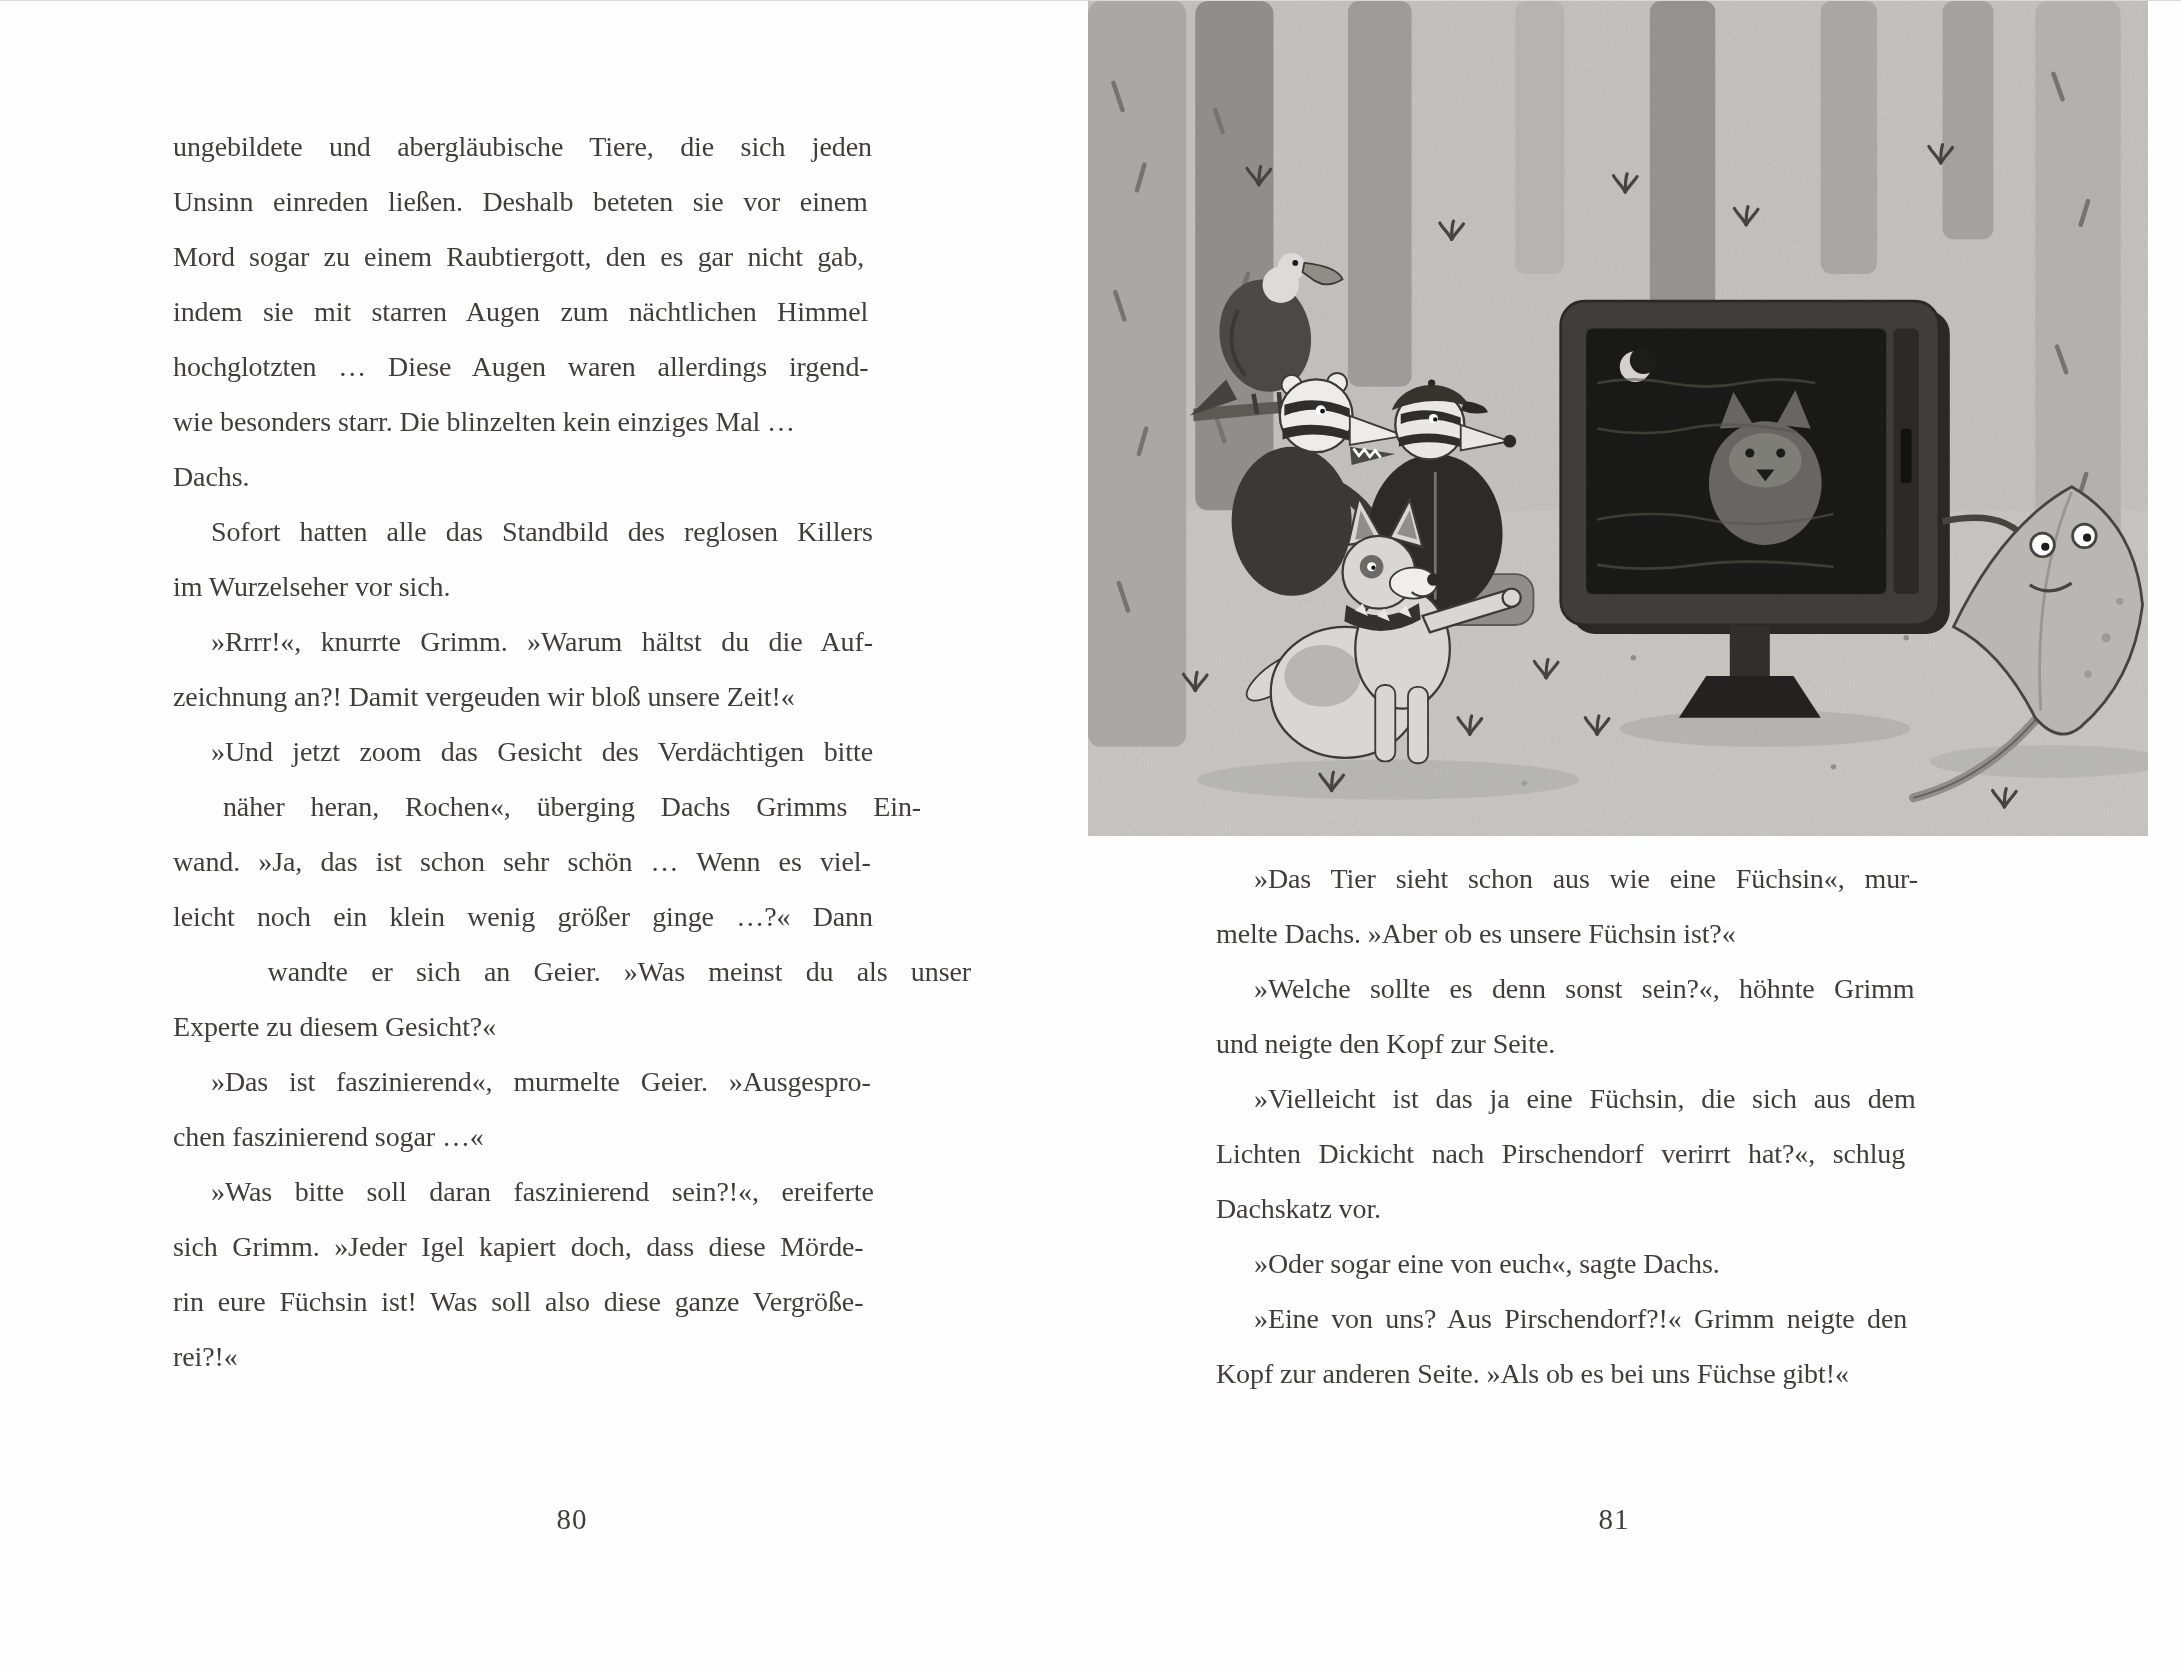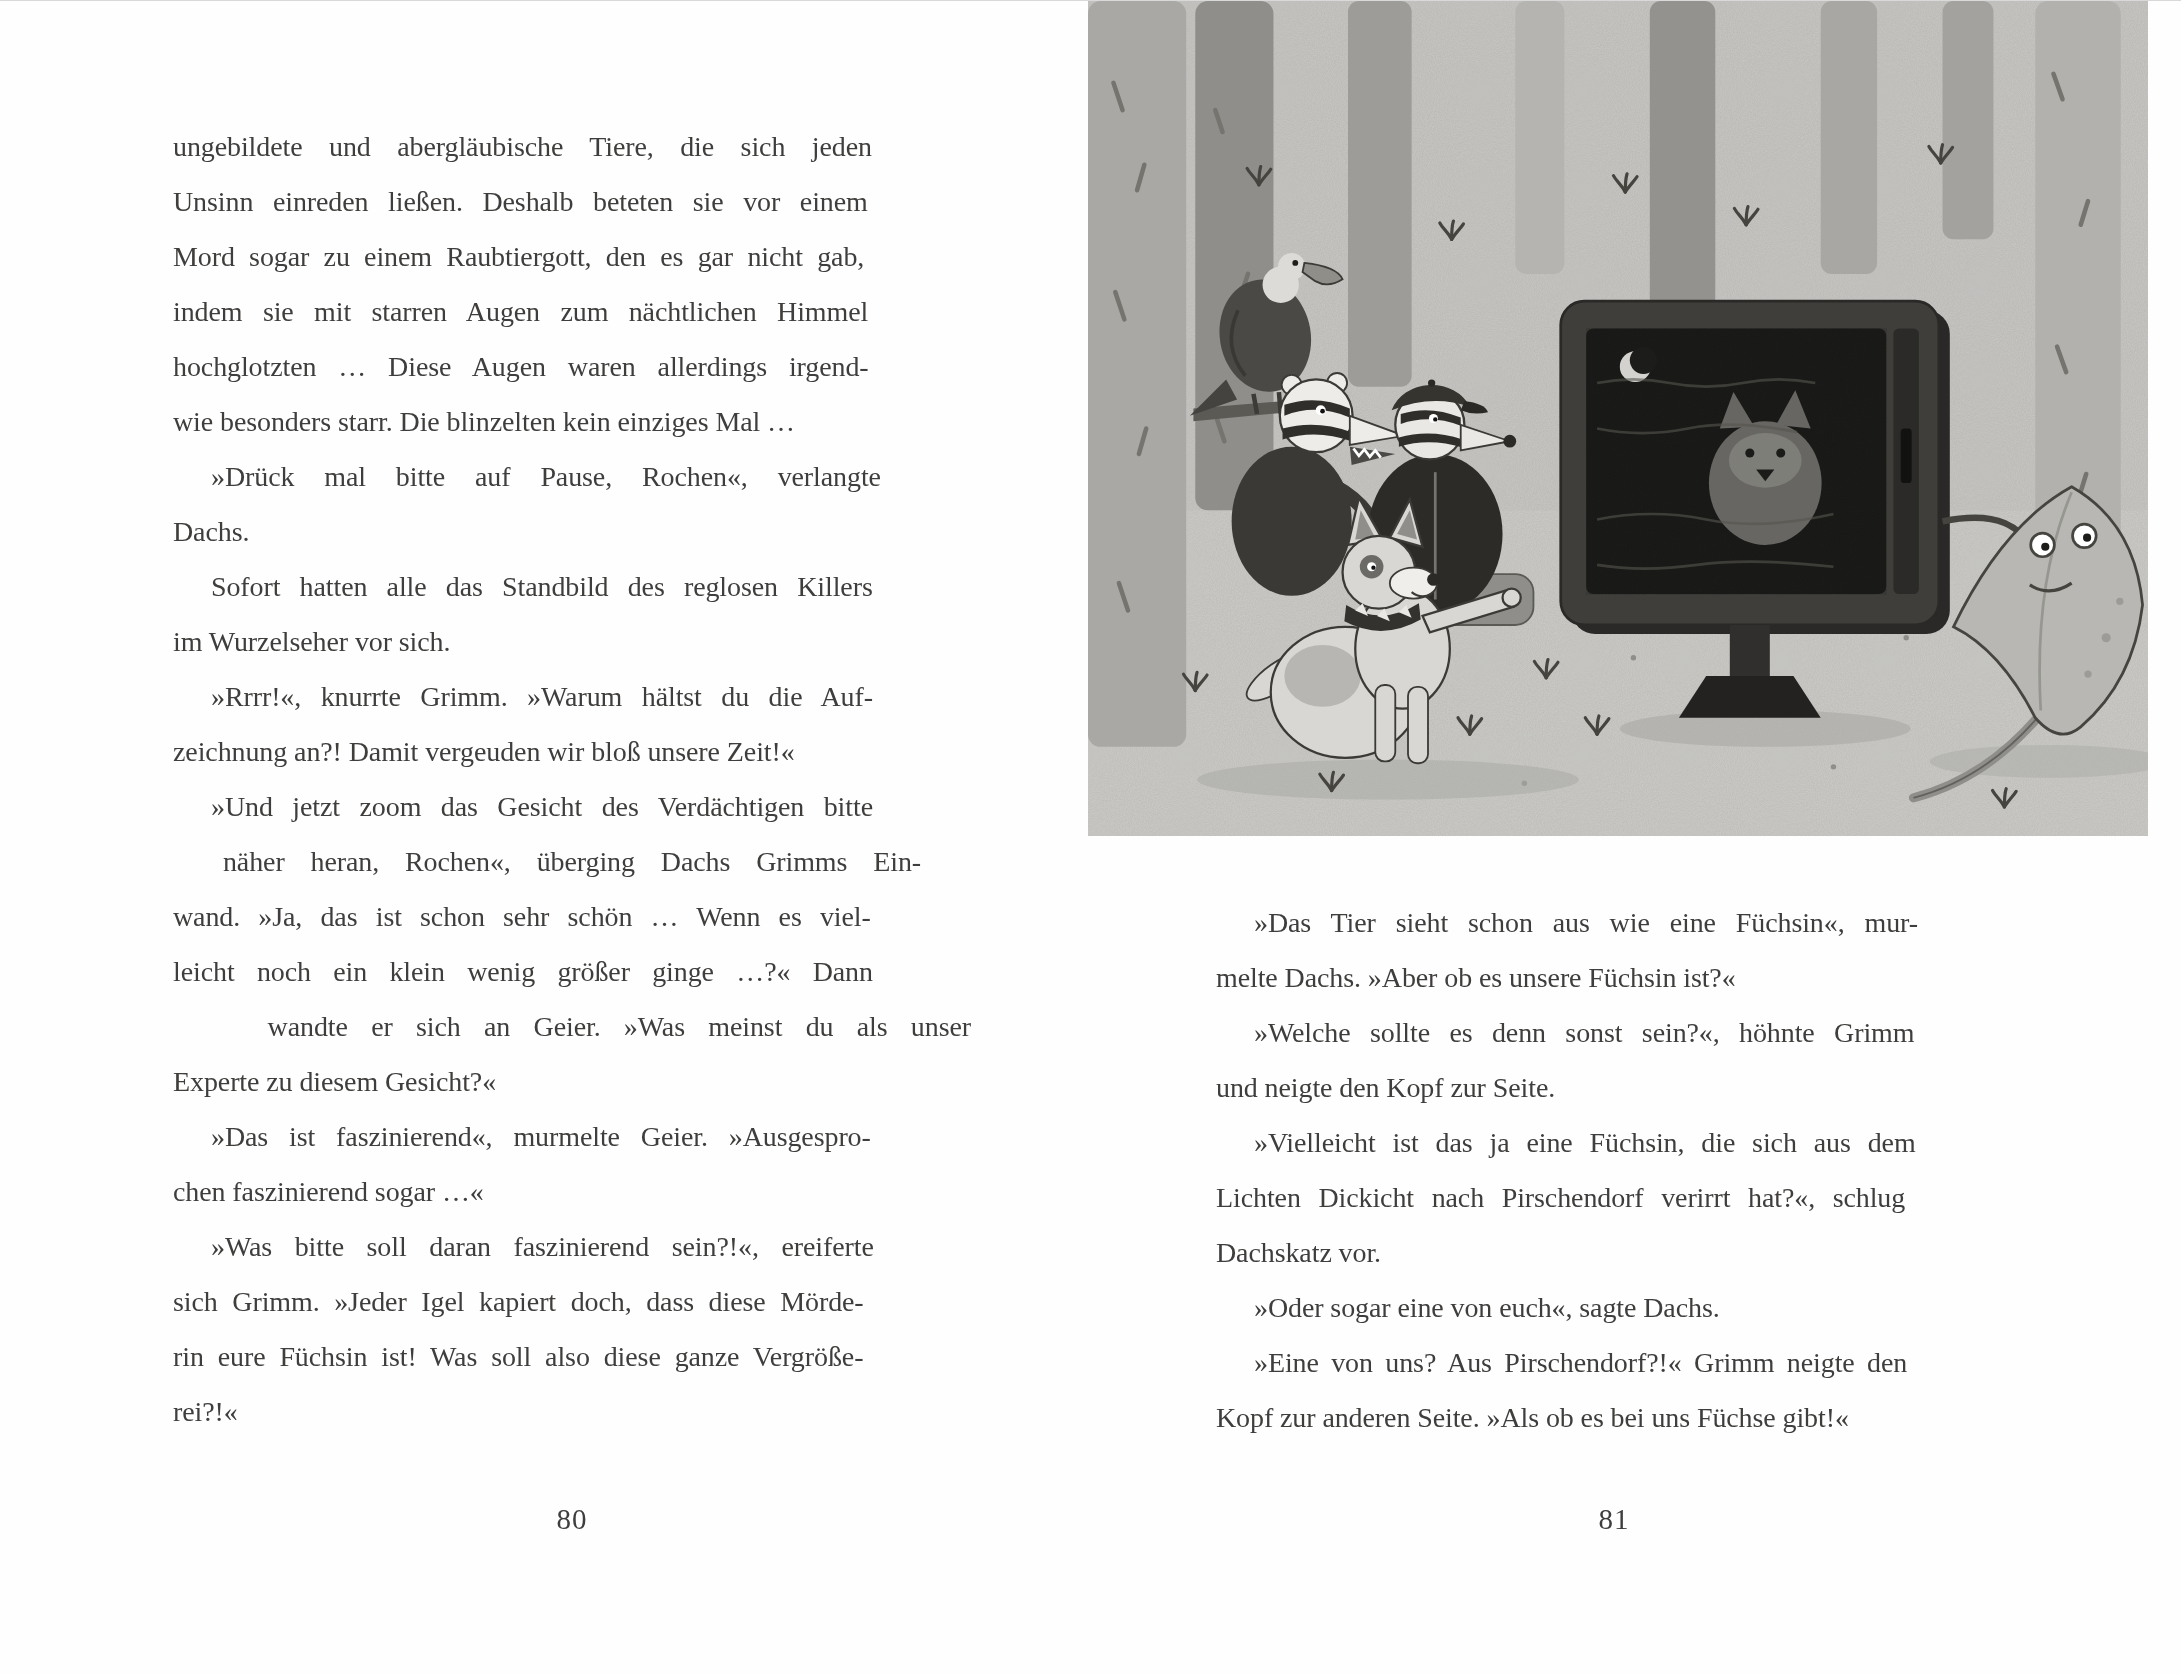--- a/index.html
+++ b/index.html
@@ -12,42 +12,41 @@
   .spread{
     position:relative;width:2182px;height:1675px;box-sizing:border-box;
     background:var(--paper,#fefefe);
     border-top:1.8px solid var(--edge,#dadada);
     border-right:1.8px solid var(--edge,#dadada);
     border-bottom:1.8px solid var(--edge,#dadada);
     overflow:hidden;
   }
   .text-col{position:absolute;font-size:28px;line-height:55px;letter-spacing:-0.1px;}
   #left-col{left:173px;top:118px;width:798px;}
-  #right-col{left:1216px;top:894px;width:796px;}
+  #right-col{left:1216px;top:850px;width:796px;}
   .line{white-space:nowrap;height:55px;}
   .line.indent{margin-left:38px;}
   .page-number{position:absolute;top:1502px;font-size:29px;text-align:center;letter-spacing:0.9px;}
   #pn-left{left:173px;width:798px;}
   #pn-right{left:1216px;width:796px;}
   .illustration{position:absolute;left:1088px;top:0;width:1060px;height:835px;}
   .illustration svg{display:block;width:100%;height:100%;}
 </style>
 </head>
 <body>
 
 <div class="spread">
 
   <div class="text-col" id="left-col">
       <div class="line" style="word-spacing: 19.6px;"><span>ungebildete und abergläubische Tiere, die sich jeden</span></div>
       <div class="line" style="word-spacing: 12.7px;"><span>Unsinn einreden ließen. Deshalb beteten sie vor einem</span></div>
       <div class="line" style="word-spacing: 7.4px;"><span>Mord sogar zu einem Raubtiergott, den es gar nicht gab,</span></div>
       <div class="line" style="word-spacing: 13.5px;"><span>indem sie mit starren Augen zum nächtlichen Himmel</span></div>
       <div class="line" style="word-spacing: 15px;"><span>hochglotzten … Diese Augen waren allerdings irgend-</span></div>
       <div class="line last"><span>wie besonders starr. Die blinzelten kein einziges Mal …</span></div>
-      <div class="line indent" style="word-spacing: 23px;"><span>»Drück mal bitte auf Pause, Rochen«, verlangte</span></div>
       <div class="line last"><span>Dachs.</span></div>
       <div class="line indent" style="word-spacing: 12.3px;"><span>Sofort hatten alle das Standbild des reglosen Killers</span></div>
       <div class="line last"><span>im Wurzelseher vor sich.</span></div>
       <div class="line indent" style="word-spacing: 12.6px;"><span>»Rrrr!«, knurrte Grimm. »Warum hältst du die Auf-</span></div>
       <div class="line last"><span>zeichnung an?! Damit vergeuden wir bloß unsere Zeit!«</span></div>
       <div class="line indent" style="word-spacing: 12.6px;"><span>»Und jetzt zoom das Gesicht des Verdächtigen bitte</span></div>
       <div class="line" style="word-spacing: 19px; text-align: center;"><span>näher heran, Rochen«, überging Dachs Grimms Ein-</span></div>
       <div class="line" style="word-spacing: 11.3px;"><span>wand. »Ja, das ist schon sehr schön … Wenn es viel-</span></div>
       <div class="line" style="word-spacing: 15.4px;"><span>leicht noch ein klein wenig größer ginge …?« Dann</span></div>
       <div class="line" style="word-spacing: 16.4px; text-align: right;"><span>wandte er sich an Geier. »Was meinst du als unser</span></div>

